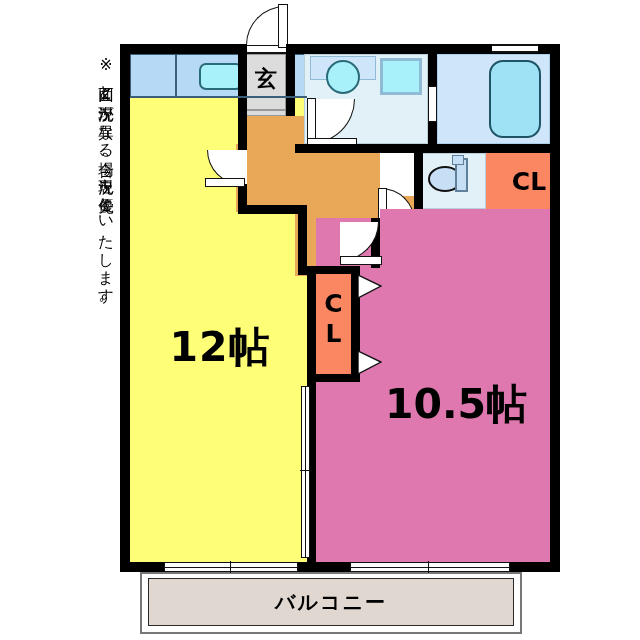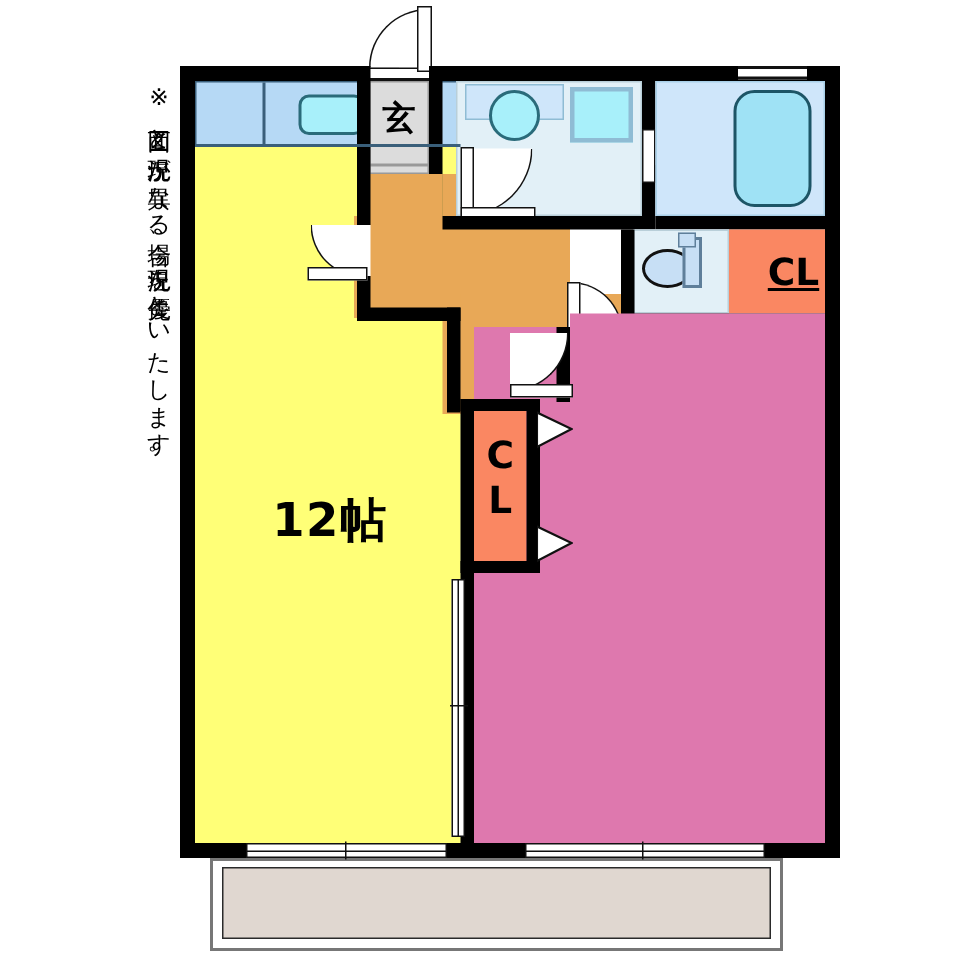--- a/index.html
+++ b/index.html
@@ -56,34 +56,35 @@
 </style>
 </head>
 <body>
 
 <div id="stage">
 
   <div id="disclaimer">※図面と現況が異なる場合、現況を優先といたします。</div>
 
   <div class="b f-balc thin" style="left:148px;top:578px;width:366px;height:48px;"></div>
   <div class="b" style="left:140px;top:572px;width:382px;height:62px;border:2px solid #777;background:transparent;"></div>
+  <div class="txt" style="left:148px;top:588px;width:366px;height:28px;font-size:20px;letter-spacing:2px;">バルコニー</div>
 
   <div class="b wall" style="left:120px;top:44px;width:440px;height:10px;"></div>
 
   <div class="b wall" style="left:120px;top:44px;width:10px;height:528px;"></div>
 
   <div class="b wall" style="left:550px;top:44px;width:10px;height:528px;"></div>
 
   <div class="b wall" style="left:120px;top:562px;width:440px;height:10px;"></div>
 
   <div class="b f-ldk" style="left:130px;top:98px;width:177px;height:464px;"></div>
 
   <div class="b f-ldk" style="left:130px;top:205px;width:177px;height:357px;"></div>
 
-  <div class="txt" style="left:150px;top:322px;width:140px;height:50px;font-size:31px;letter-spacing:1px;">12帖</div>
+  <div class="txt" style="left:150px;top:322px;width:140px;height:50px;font-size:41px;letter-spacing:1px;">12帖</div>
 
   <div class="b f-kitch" style="left:130px;top:54px;width:177px;height:44px;border:1px solid #3a5f7a;"></div>
   <div class="b" style="left:175px;top:55px;width:1.5px;height:42px;background:#3a5f7a;"></div>
   <div class="b sink" style="left:199px;top:63px;width:44px;height:27px;"></div>
 
   <div class="b f-genkan" style="left:246px;top:54px;width:40px;height:62px;border:1px solid #999;"></div>
   <div class="b" style="left:246px;top:109px;width:40px;height:1.5px;background:#999;"></div>
   <div class="txt" style="left:246px;top:62px;width:40px;height:34px;font-size:22px;">玄</div>
 
   <div class="b" style="left:246px;top:44px;width:40px;height:10px;background:#fff;border-top:2px solid #111;border-bottom:2px solid #111;"></div>
@@ -136,31 +137,32 @@
   <div class="b toilettank" style="left:455px;top:158px;width:13px;height:34px;"></div>
   <div class="b" style="left:452px;top:155px;width:12px;height:10px;background:#c7dff5;border:1.5px solid #5f7f9a;"></div>
 
   <div class="b wall" style="left:414px;top:153px;width:9px;height:68px;"></div>
   <div class="arc arc-tr" style="left:381px;top:188px;width:33px;height:33px;"></div>
   <div class="leaf" style="left:378px;top:188px;width:7px;height:36px;"></div>
 
   <div class="b wall" style="left:414px;top:209px;width:72px;height:9px;"></div>
 
   <div class="b f-cl" style="left:486px;top:153px;width:64px;height:56px;"></div>
-  <div class="txt" style="left:486px;top:160px;width:86px;height:42px;font-size:25px;text-decoration:underline;">CL</div>
+  <div class="txt" style="left:486px;top:160px;width:86px;height:42px;font-size:25px;">CL</div>
   <div class="b" style="left:486px;top:209px;width:64px;height:8px;background:#fff;border:1px solid #111;"></div>
   <div class="tri" style="left:522px;top:217px;border-top:20px solid #fff;border-left:8px solid transparent;border-right:8px solid transparent;filter:drop-shadow(0 0 0 #111);"></div>
   <div class="b" style="left:514px;top:217px;width:0;height:0;border-top:20px solid transparent;"></div>
   <svg style="position:absolute;left:512px;top:216px;width:26px;height:24px;">
     <polygon points="2,0 24,0 13,23" fill="#ffffff" stroke="#111111" stroke-width="1.4"></polygon>
   </svg>
 
   <div class="b f-room" style="left:316px;top:218px;width:234px;height:344px;"></div>
   <div class="b f-room" style="left:380px;top:209px;width:170px;height:40px;"></div>
 
+  <div class="txt" style="left:370px;top:378px;width:172px;height:52px;font-size:41px;letter-spacing:0px;">10.5帖</div>
 
   <div class="b wall" style="left:371px;top:218px;width:9px;height:50px;"></div>
   <div class="arc arc-br" style="left:340px;top:222px;width:38px;height:38px;"></div>
   <div class="leaf" style="left:340px;top:256px;width:40px;height:7px;"></div>
 
   <div class="b wall" style="left:307px;top:266px;width:53px;height:8px;"></div>
   <div class="b f-cl" style="left:316px;top:274px;width:35px;height:100px;"></div>
   <div class="b wall" style="left:307px;top:266px;width:9px;height:116px;"></div>
   <div class="b wall" style="left:307px;top:374px;width:53px;height:8px;"></div>
   <div class="b wall" style="left:351px;top:266px;width:9px;height:116px;"></div>

